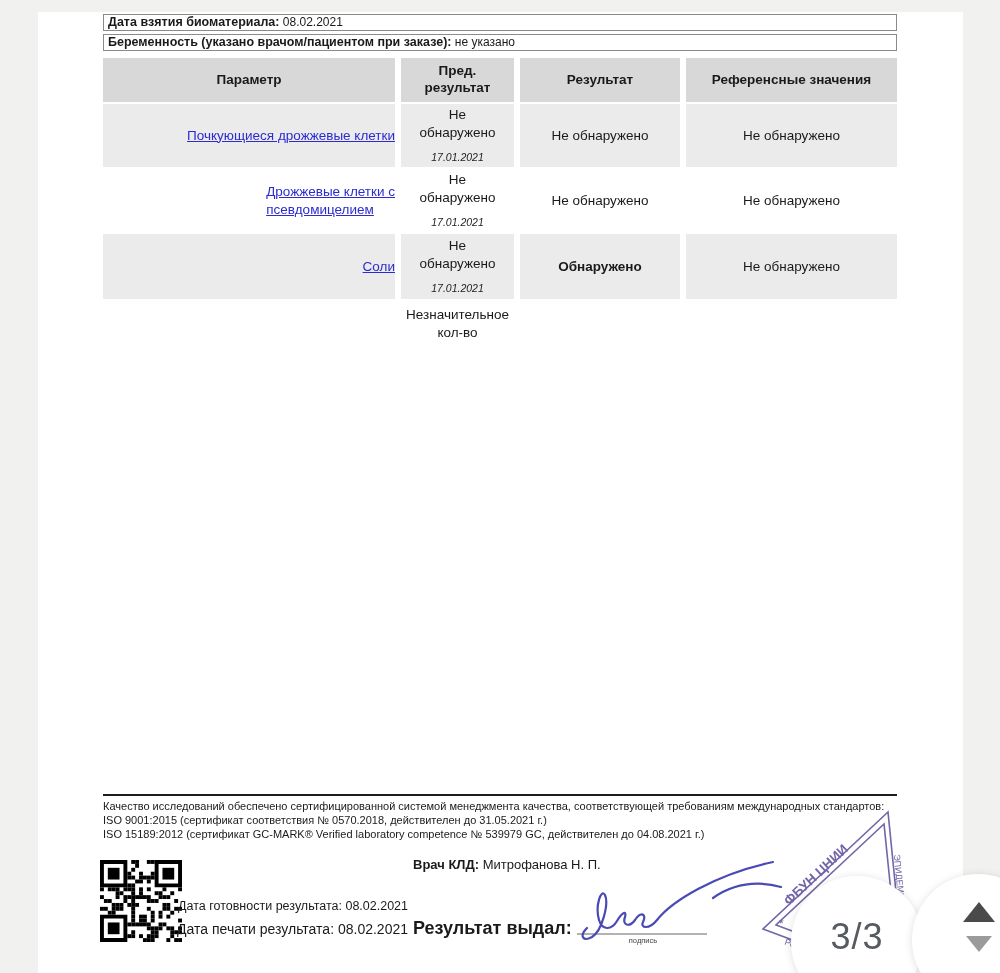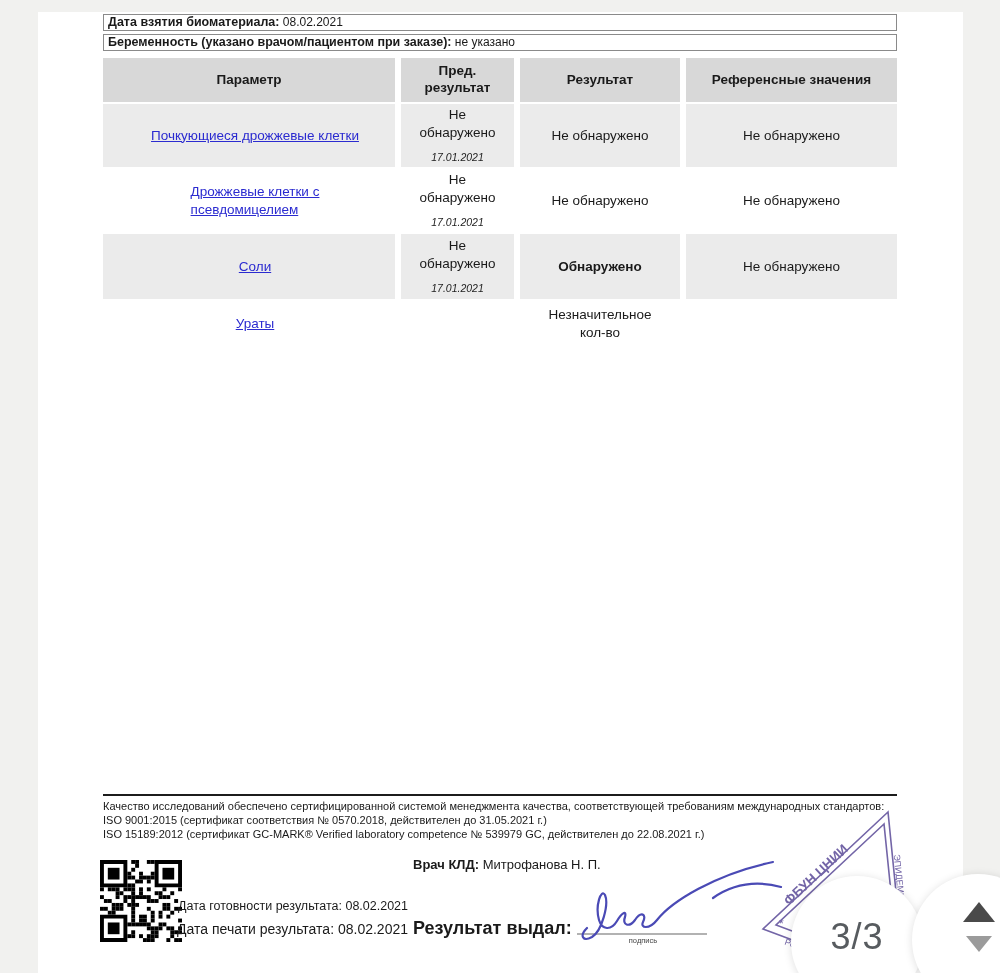--- a/index.html
+++ b/index.html
@@ -35,21 +35,21 @@
   }
   .th {
     background:#d8d8d8; font-weight:bold;
     display:flex; align-items:center; justify-content:center;
     text-align:center; white-space:pre-line; line-height:1.25;
   }
   .cell {
     display:flex; flex-direction:column; align-items:center; justify-content:center;
     text-align:center; white-space:pre-line; line-height:1.3;
   }
-  .cell.param { align-items:center; text-align:left; padding-left:12px; }
+  .cell.param { align-items:flex-end; text-align:left; padding-left:12px; }
   .shaded { background:#ebebeb; }
   .param-link { color:#2b2bd0; text-decoration:underline; cursor:pointer; }
   .prev-date { font-size:10.5px; font-style:italic; margin-top:10px; color:#222; }
   .bold { font-weight:bold; }
   
   .footer-separator {
     position:absolute; left:65px; top:782px; width:794px; height:2px; background:#1c1c1c;
   }
   .cert-block {
     position:absolute; left:65px; top:787px; width:810px;
@@ -135,34 +135,31 @@
       <span class="param-link">Соли</span>
     </div>
     <div class="cell shaded">
       <span>Не
 обнаружено</span>
       <span class="prev-date">17.01.2021</span>
     </div>
     <div class="cell shaded bold">Обнаружено</div>
     <div class="cell shaded">Не обнаружено</div>
 
-    <div class="cell param">
-      <span class="param-link">Ураты</span>
-    </div>
     <div class="cell"></div>
     <div class="cell">Незначительное
 кол-во</div>
     <div class="cell"></div>
   </div>
 
   <div class="footer-separator"></div>
   <div class="cert-block">
     <div>Качество исследований обеспечено сертифицированной системой менеджмента качества, соответствующей требованиям международных стандартов:</div>
     <div>ISO 9001:2015 (сертификат соответствия № 0570.2018, действителен до 31.05.2021 г.)</div>
-    <div>ISO 15189:2012 (сертификат GC-MARK® Verified laboratory competence № 539979 GC, действителен до 22.08.2021 г.)</div>
+    <div>ISO 15189:2012 (сертификат GC-MARK® Verified laboratory competence № 539979 GC, действителен до 04.08.2021 г.)</div>
   </div>
 
   <svg class="qr" viewBox="0 0 84 84">
     <rect x="0" y="0" width="84" height="84" fill="#fff"></rect>
     <g fill="#000">
 
       <path d="M0,0 h28 v28 h-28 z M4,4 v20 h20 v-20 z"></path>
       <rect x="8" y="8" width="12" height="12"></rect>
       <path d="M56,0 h28 v28 h-28 z M60,4 v20 h20 v-20 z"></path>
       <rect x="64" y="8" width="12" height="12"></rect>

